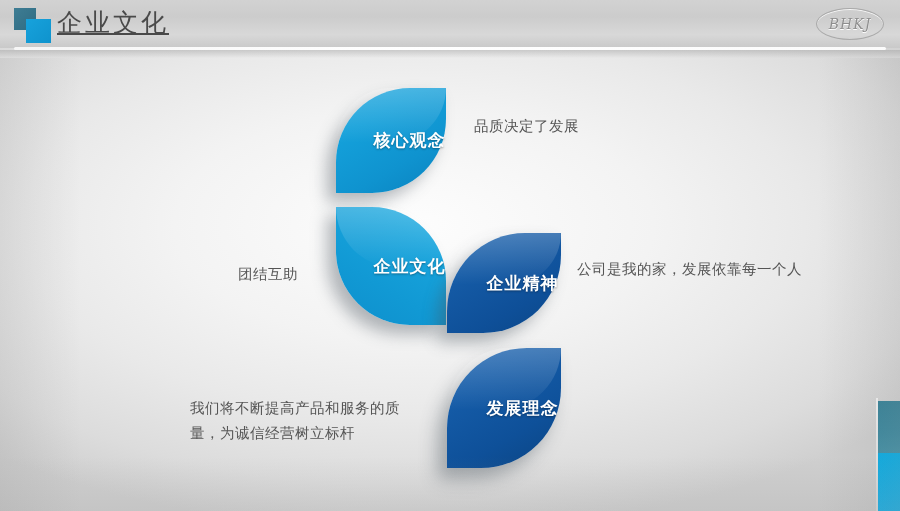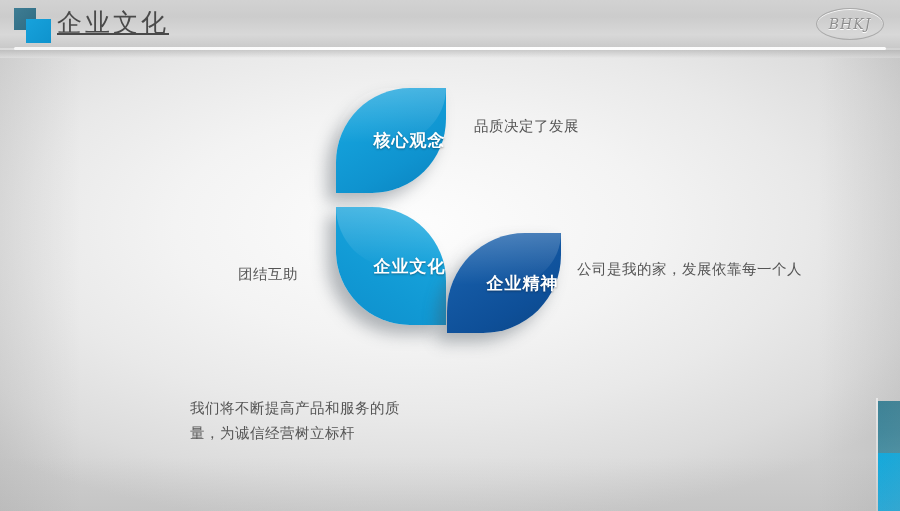--- a/index.html
+++ b/index.html
@@ -219,20 +219,24 @@
   <div class="petal" id="petal-team">
     <span class="gloss"></span>
     <span class="petal-label">企业文化</span>
   </div>
 
   <div class="petal" id="petal-spirit">
     <span class="gloss"></span>
     <span class="petal-label">企业精神</span>
   </div>
 
+  <div class="petal" id="petal-dev">
+    <span class="gloss"></span>
+    <span class="petal-label">发展理念</span>
+  </div>
 
   <div class="caption" id="caption-quality">品质决定了发展</div>
   <div class="caption" id="caption-unity">团结互助</div>
   <div class="caption" id="caption-home">公司是我的家，发展依靠每一个人</div>
   <div class="caption" id="caption-dev">我们将不断提高产品和服务的质
 量，为诚信经营树立标杆</div>
 
   <div id="accent-edge"></div>
   <div id="accent-teal"></div>
   <div id="accent-cyan"></div>

